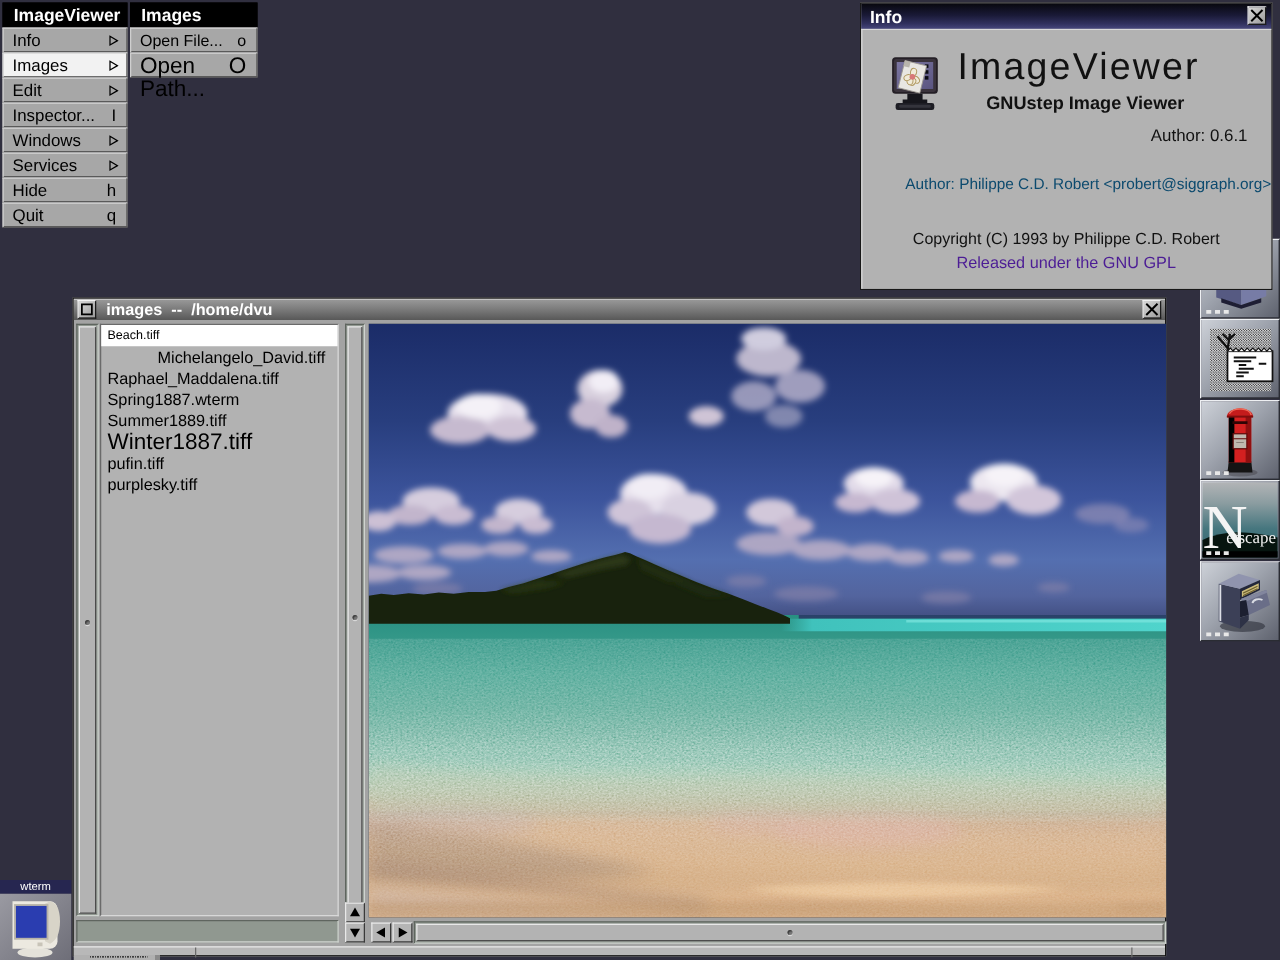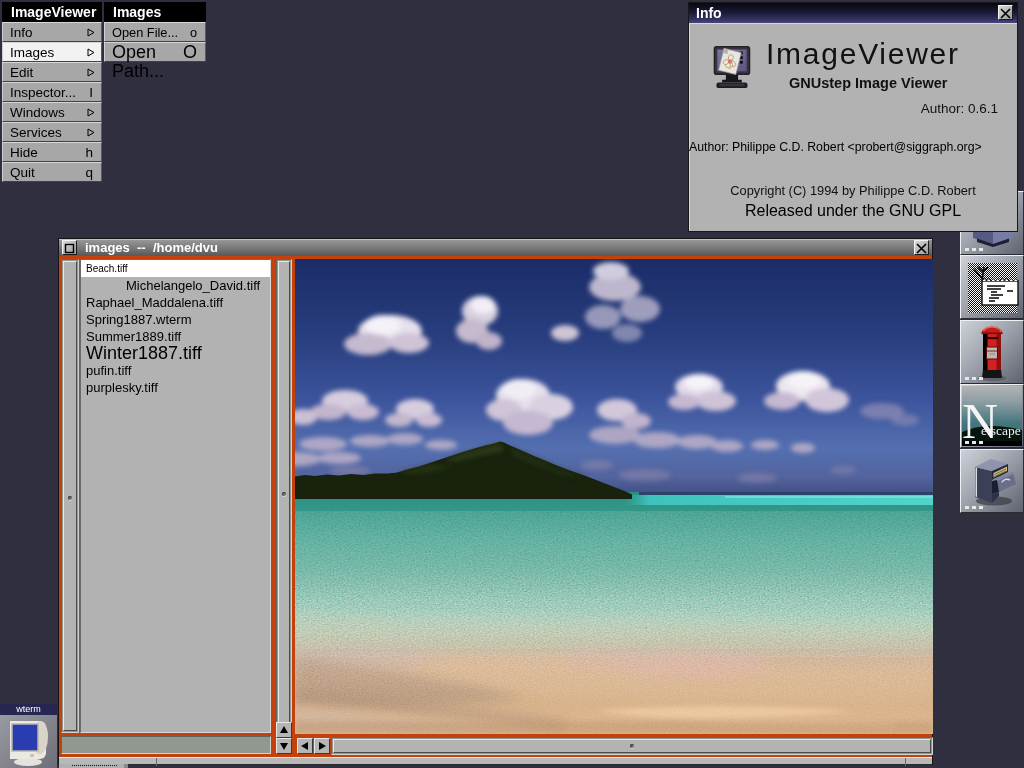--- a/index.html
+++ b/index.html
@@ -14,21 +14,21 @@
 .gmi.sel { background:#f2f2f2; }
 .gmi .rt { position:absolute; right:6px; top:0; }
 .gmi .key { position:absolute; right:8px; top:0; }
 
 
 #infowin { position:absolute; left:688px; top:2px; width:330px; height:230px; background:#b0b0b0; border:1px solid #181818; z-index:10; }
 #infotitle { position:absolute; left:0; top:0; width:328px; height:20px; background:linear-gradient(#08080f,#191936 45%,#31315e 80%,#46467c); color:#fff; font-weight:bold; font-size:14px; line-height:20px; padding-left:7px; }
 #infobody { position:absolute; left:0; top:20px; right:0; bottom:0; background:#b2b2b2; border-top:1px solid #d8d8d8; border-left:1px solid #d8d8d8; }
 
 
-#imgwin { position:absolute; left:58px; top:238px; width:875px; height:527px; background:#c2410c; border:1px solid #151515; }
+#imgwin { position:absolute; left:58px; top:238px; width:875px; height:527px; background:#a3a3a3; border:1px solid #151515; }
 #imgtitle { position:absolute; left:0; top:0; width:873px; height:17px; background:linear-gradient(#9b9b9b,#7e7e7e 45%,#585858); box-shadow:inset 0 1px 0 #c2c2c2; color:#fff; font-weight:bold; font-size:13px; line-height:17px; }
 .wbtn { position:absolute; width:15px; height:15px; background:linear-gradient(135deg,#d9d9d9,#9a9a9a); border-top:1px solid #f2f2f2; border-left:1px solid #f2f2f2; border-right:1px solid #1c1c1c; border-bottom:1px solid #1c1c1c; }
 
 .scrolltrack { background:#909890; border-top:1px solid #5f655f; border-left:1px solid #5f655f; border-right:1px solid #cfd3cf; border-bottom:1px solid #cfd3cf; }
 .knob { background:#b3b3b3; border-top:1px solid #e8e8e8; border-left:1px solid #e8e8e8; border-right:1px solid #4c4c4c; border-bottom:1px solid #4c4c4c; position:absolute; }
 .dimple { position:absolute; width:4px; height:4px; border-radius:50%; background:#777; box-shadow:inset 1px 1px 1px #3c3c3c, 0 1px 0 #d8d8d8; }
 .sbtn { position:absolute; width:16px; height:16px; background:#b5b5b5; border-top:1px solid #e8e8e8; border-left:1px solid #e8e8e8; border-right:1px solid #3a3a3a; border-bottom:1px solid #3a3a3a; }
 .sbtn svg { display:block; margin:2px auto 0; }
 
 
@@ -102,23 +102,23 @@
         <linearGradient id="scr" x1="0" y1="0" x2="1" y2="1">
           <stop offset="0" stop-color="#8d88b2"></stop>
             <stop offset="1" stop-color="#4a4570"></stop>
         </linearGradient>
       </defs>
     </svg>
   </div>
   <div class="abs" style="left:77px; top:34px; font-size:30px; letter-spacing:1.75px; color:#111;">ImageViewer</div>
   <div class="abs" style="left:76px; top:72px; font-size:14.5px; font-weight:bold; color:#111;margin-left:24px;">GNUstep Image Viewer</div>
   <div class="abs" style="right:19px; top:98px; font-size:13.5px; color:#111;">Author: 0.6.1</div>
-  <div class="abs" style="left:0; right:0; top:137px; text-align:left; font-size:12.3px; white-space:nowrap; color:#000000;">Author: Philippe C.D. Robert &lt;probert@siggraph.org&gt;</div>
-  <div class="abs" style="left:0; right:0; top:180px; text-align:center; font-size:12.8px; color:#111;">Copyright (C) 1994 by Philippe C.D. Robert</div>
-  <div class="abs" style="left:0; right:0; top:199px; text-align:center; font-size:16px; color:#000000;">Released under the GNU GPL</div>
+  <div class="abs" style="left:0; right:0; top:137px; text-align:right; font-size:12.3px; white-space:nowrap; color:#0c4a6e;">Author: Philippe C.D. Robert &lt;probert@siggraph.org&gt;</div>
+  <div class="abs" style="left:0; right:0; top:180px; text-align:center; font-size:12.8px; color:#111;">Copyright (C) 1993 by Philippe C.D. Robert</div>
+  <div class="abs" style="left:0; right:0; top:199px; text-align:center; font-size:13px; color:#4c1d95;">Released under the GNU GPL</div>
 </div>
 
 <div id="imgwin">
   <div id="imgtitle">
       <span style="position:absolute; left:26px;">images&nbsp;&nbsp;--&nbsp;&nbsp;/home/dvu</span>
     </div>
   <div class="wbtn" style="left:3px; top:1px;"><svg width="13" height="13">
         <rect x="2.5" y="2.5" width="8" height="8" fill="none" stroke="#000" stroke-width="1.4"></rect>
       </svg></div>
   <div class="wbtn" style="right:3px; top:1px;"><svg width="13" height="13">

